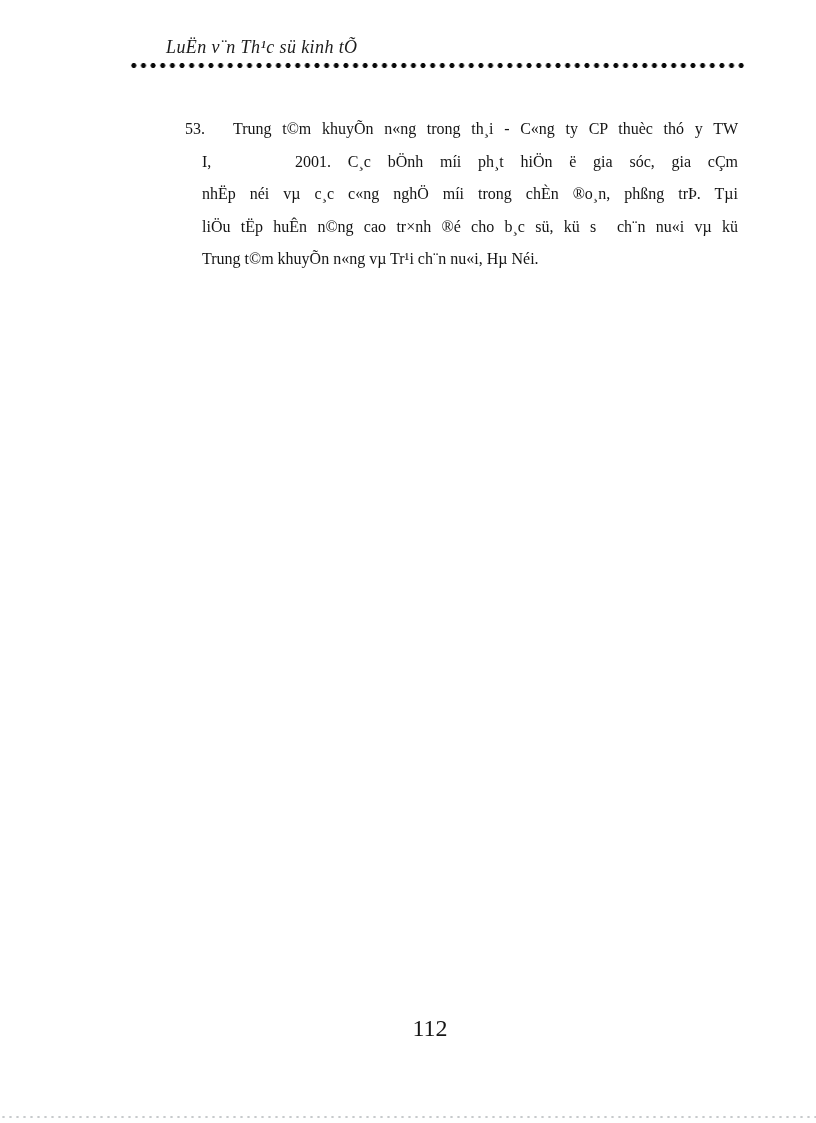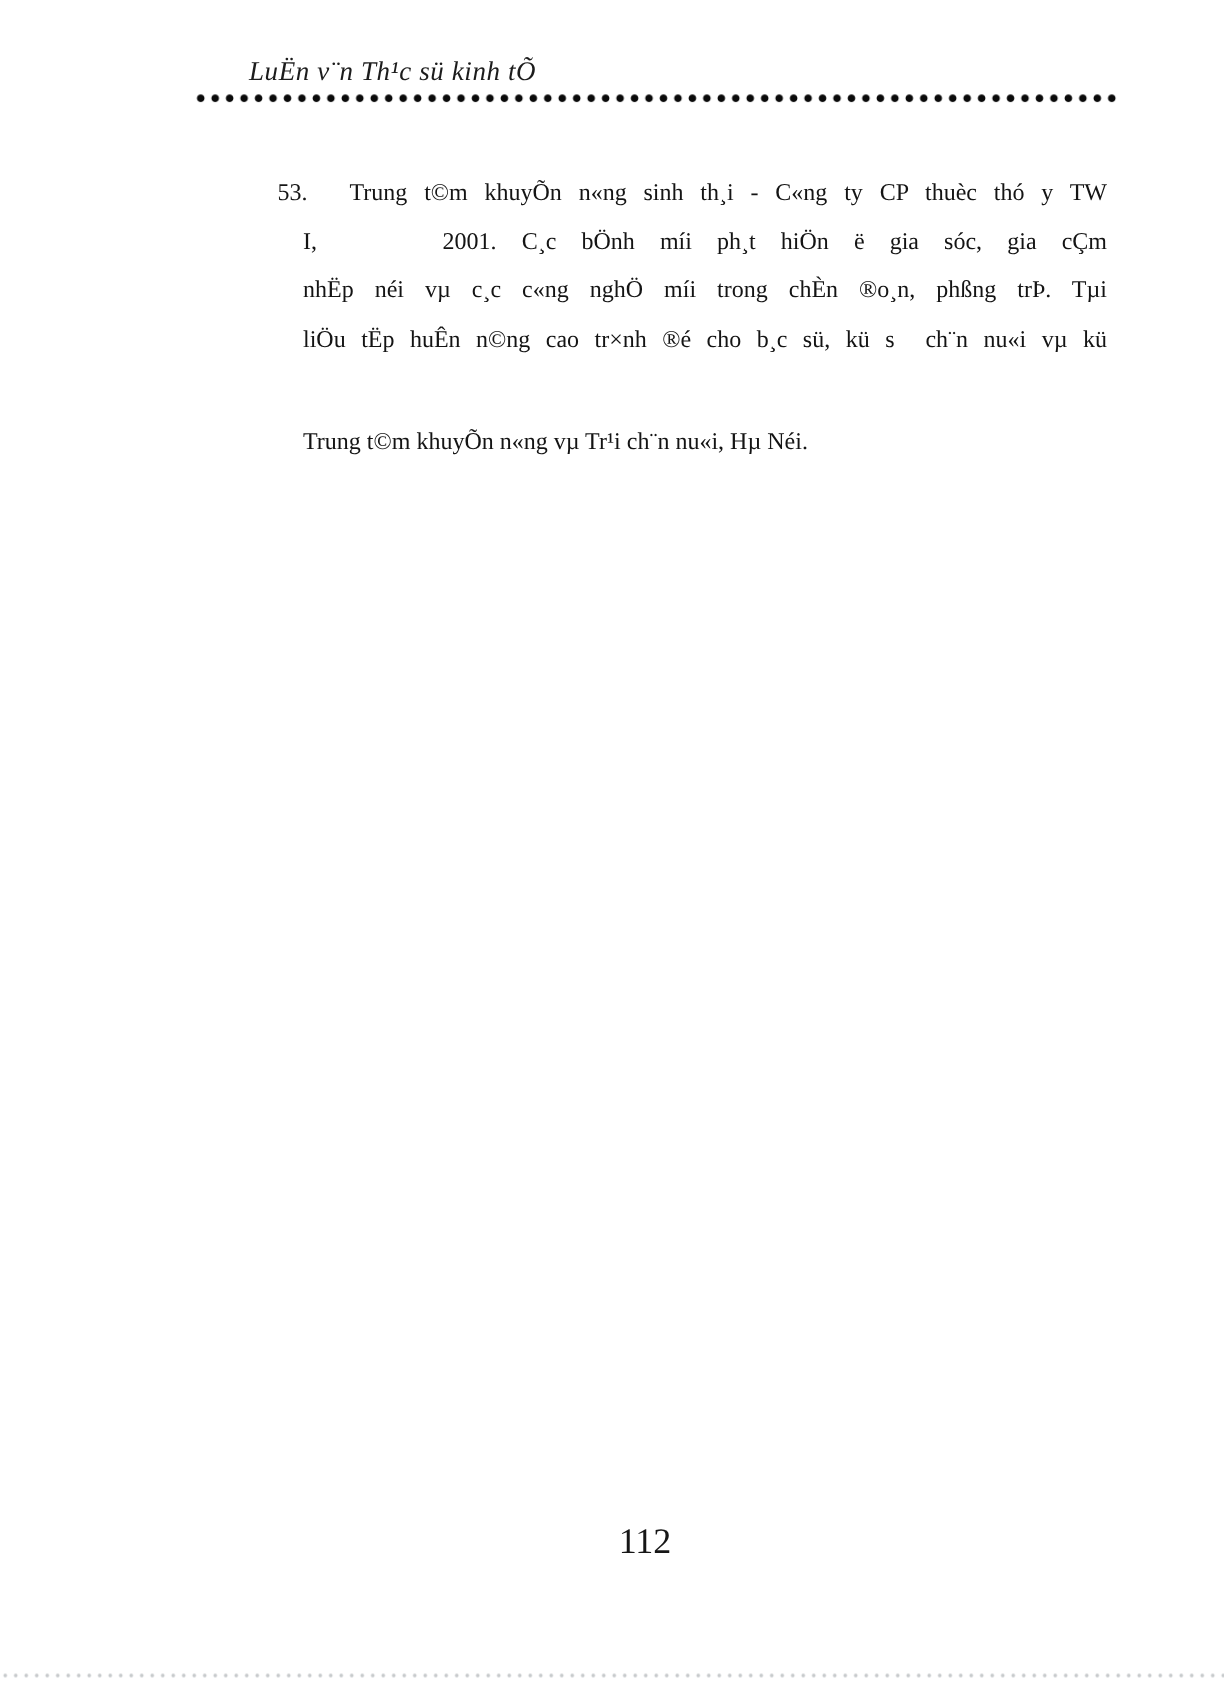--- a/index.html
+++ b/index.html
@@ -51,21 +51,21 @@
     line-height: 32.6px;
     white-space: nowrap;
   }
   .ref-line {
     height: 32.6px;
     text-align: justify;
     text-align-last: justify;
     white-space: nowrap;
   }
   .ref-line.first { text-indent: 31px; }
-  .ref-line.last  { text-align-last: left; margin-top: 36px; }
+  .ref-line.last  { text-align-last: left; }
   .page-number {
     position: absolute;
     left: 130px;
     top: 1016px;
     width: 600px;
     text-align: center;
     font-size: 24px;
     line-height: 24px;
     color: #161616;
   }
@@ -85,21 +85,21 @@
 <body>
 
 <div class="page">
 
   <div class="header-title">LuËn v¨n Th¹c sü kinh tÕ</div>
 
   <div class="dot-rule"></div>
 
   <div class="reference">
     <span class="ref-number">53.</span>
-    <div class="ref-line first">Trung t©m khuyÕn n«ng sinh th¸i - C«ng ty CP thuèc thó y TW</div>
+    <div class="ref-line first">Trung t©m khuyÕn n«ng trong th¸i - C«ng ty CP thuèc thó y TW</div>
     <div class="ref-line">I,&nbsp;&nbsp;&nbsp;&nbsp; 2001. C¸c bÖnh míi ph¸t hiÖn ë gia sóc, gia cÇm</div>
     <div class="ref-line">nhËp néi vµ c¸c c«ng nghÖ míi trong chÈn ®o¸n, phßng trÞ. Tµi</div>
     <div class="ref-line">liÖu tËp huÊn n©ng cao tr×nh ®é cho b¸c sü, kü s&nbsp; ch¨n nu«i vµ kü</div>
     <div class="ref-line last">Trung t©m khuyÕn n«ng vµ Tr¹i ch¨n nu«i, Hµ Néi.</div>
   </div>
 
   <div class="page-number">112</div>
 
   <div class="bottom-dots"></div>
 

